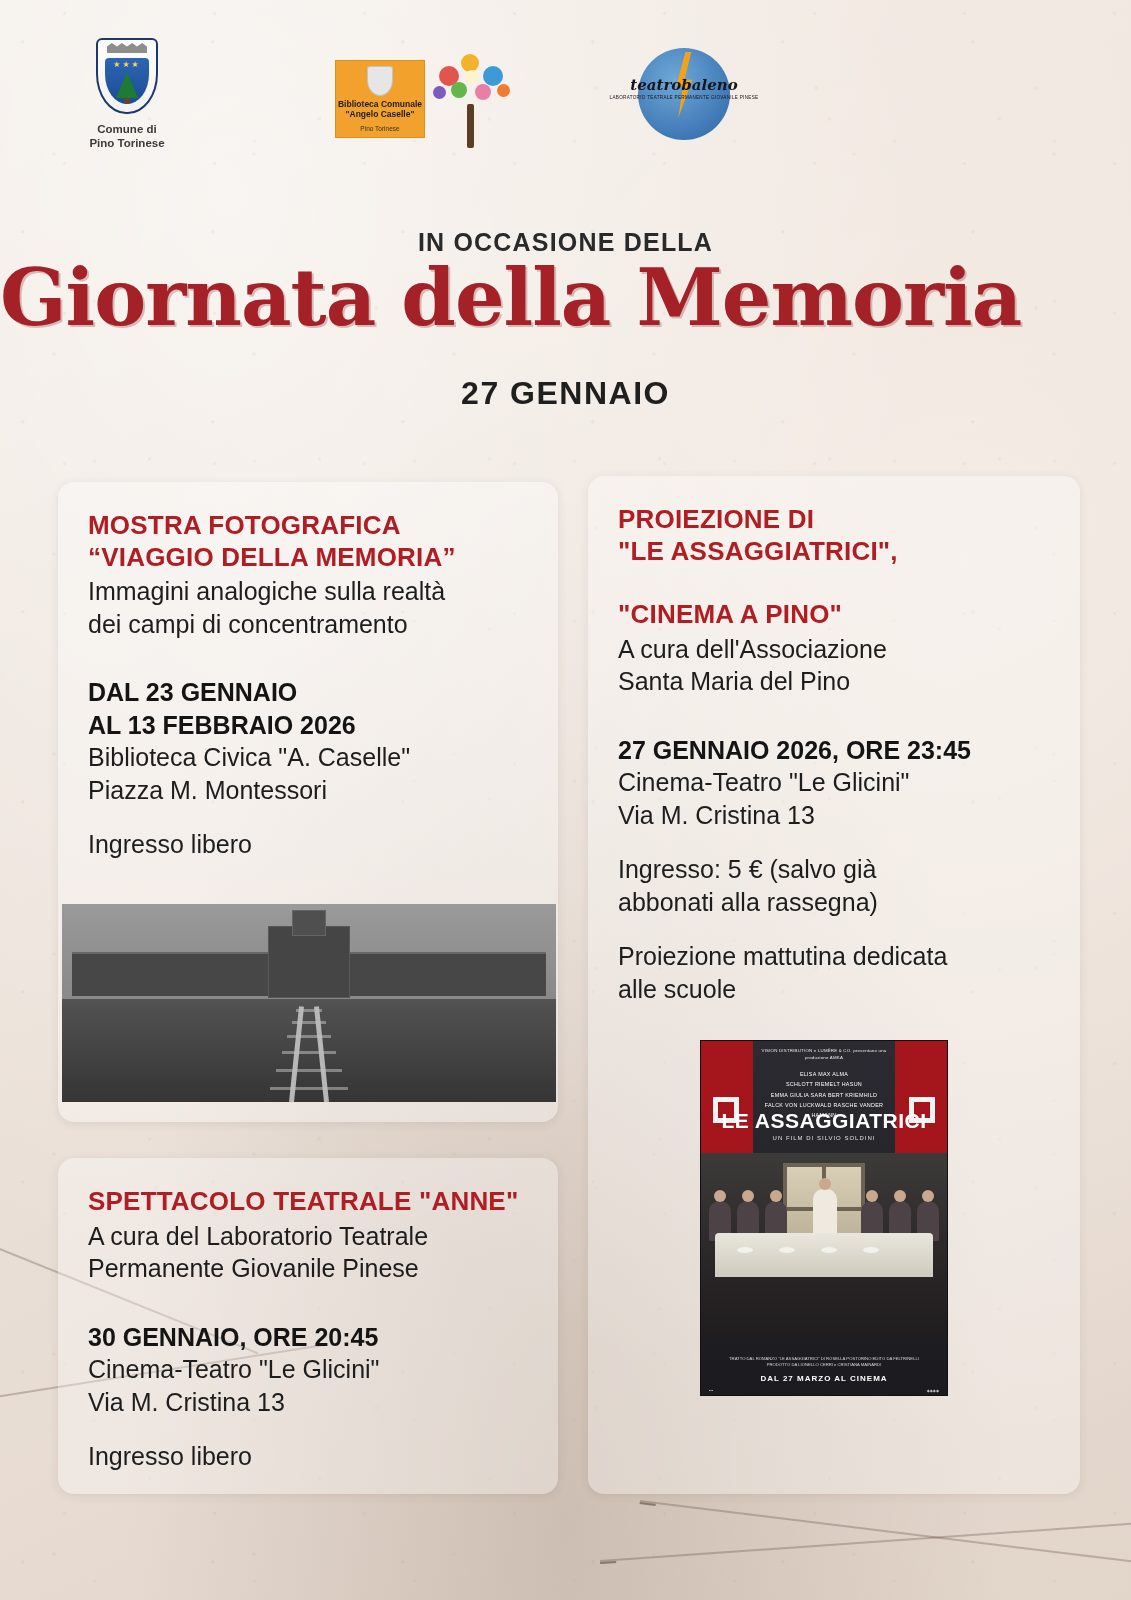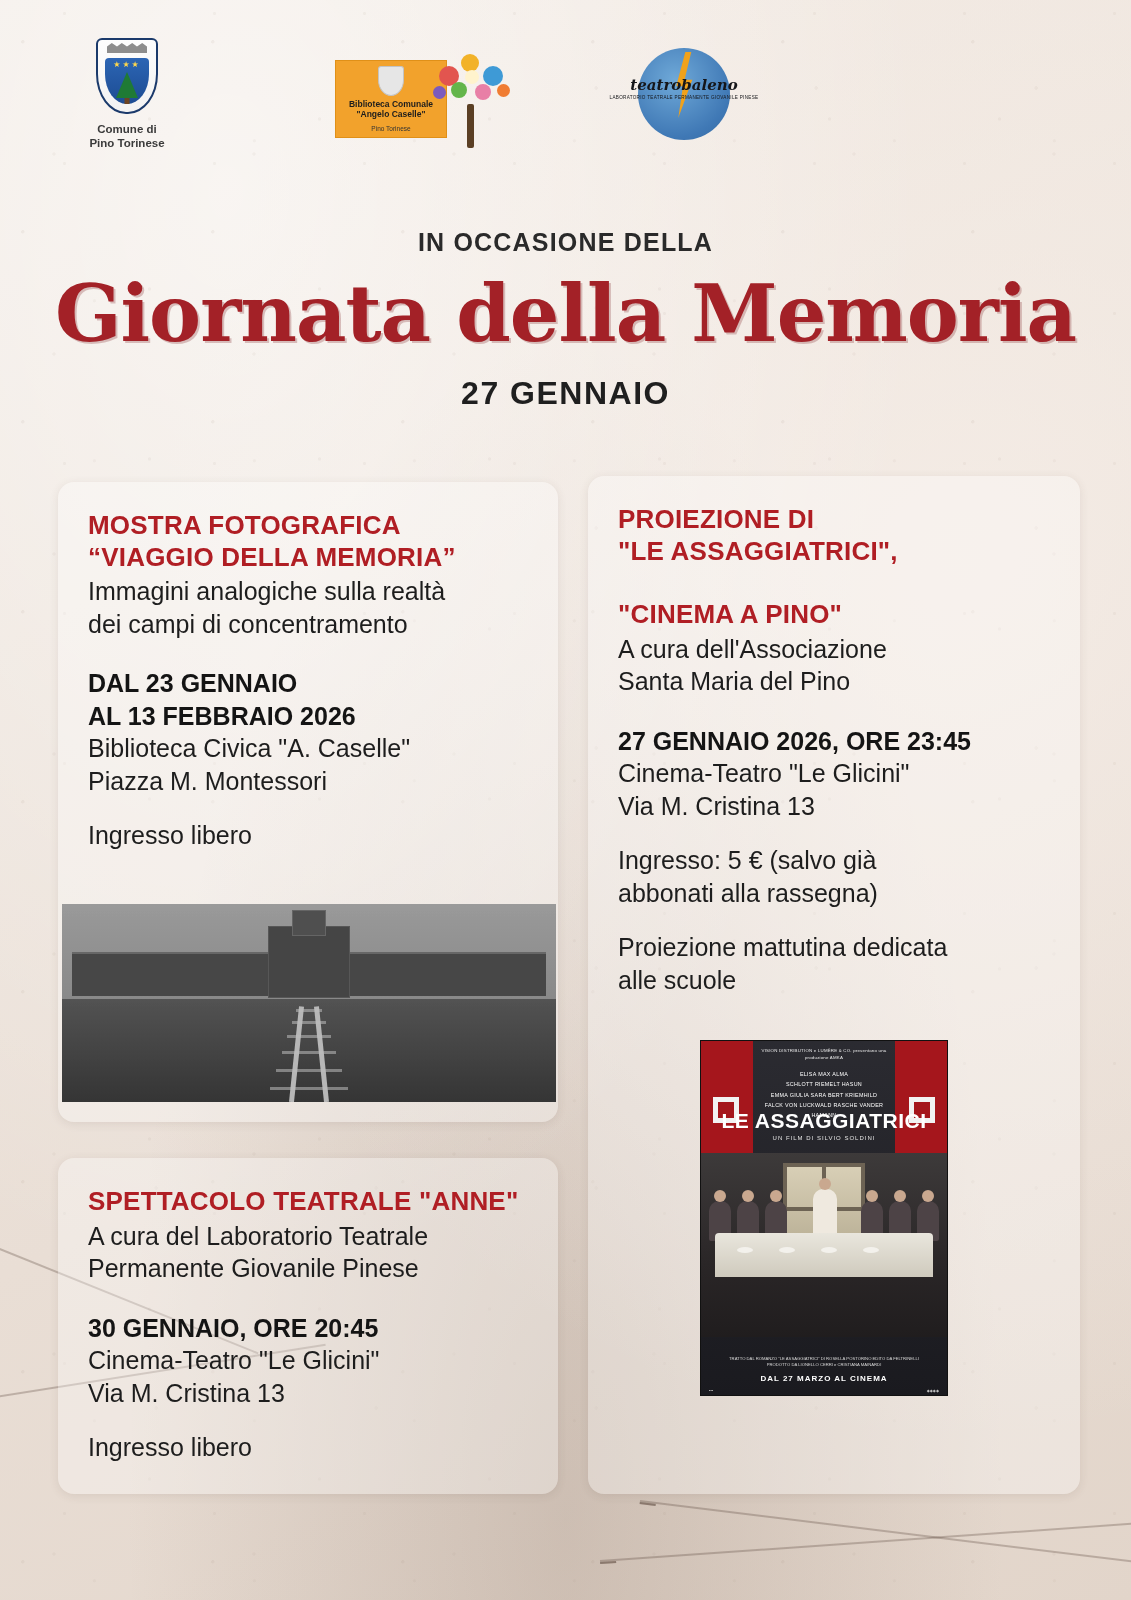--- a/index.html
+++ b/index.html
@@ -88,21 +88,21 @@
   .crest .stars {
     position: absolute; top: 20px; left: 0; right: 0;
     color: #ffd84d; font-size: 8px; letter-spacing: 2px;
   }
   .crest-label {
     margin-top: 8px;
     font-size: 11.5px; font-weight: 700; color: #3b3b3b; line-height: 1.25;
   }
 
   .biblio {
-    width: 112px; height: 78px;
+    width: 90px; height: 78px;
     background: #f2a22c;
     border: 1px solid #e09018;
     display: flex; flex-direction: column; justify-content: center; align-items: center;
     position: relative;
   }
   .biblio .b-crest {
     width: 26px; height: 30px; background: #e6e6e6; border: 1px solid #c3c3c3;
     border-radius: 3px 3px 13px 13px / 3px 3px 16px 16px;
     margin-bottom: 4px;
   }
@@ -168,21 +168,21 @@
     font-size: 11px; font-weight: 700; color: #2f2f2f; line-height: 1.35; text-align: left;
     letter-spacing: .2px;
   }
 
   
   .occasion {
     position: absolute; top: 228px; left: 0; right: 0; text-align: center;
     font-size: 25px; font-weight: 700; letter-spacing: 1.2px; color: #2a2a2a;
   }
   .main-title {
-    position: absolute; top: 268px; left: 0; right: 0; text-align: center;
+    position: absolute; top: 252px; left: 0; right: 0; text-align: left;
     font-family: "DejaVu Serif", serif;
     font-weight: 700;
     font-size: 78px;
     letter-spacing: -1px;
     color: #a32127;
     text-shadow: 2px 2px 0 rgba(120,22,28,0.25);
   }
   .date-line {
     position: absolute; top: 375px; left: 0; right: 0; text-align: center;
     font-size: 32px; font-weight: 700; letter-spacing: 1.5px; color: #1f1f1f;
@@ -206,21 +206,21 @@
     letter-spacing: .2px;
   }
   .c-body {
     color: #1d1d1d;
     font-size: 25px; line-height: 1.30;
     margin-top: 2px;
   }
   .c-strong {
     color: #141414;
     font-size: 25px; font-weight: 700; line-height: 1.30;
-    margin-top: 27px;
+    margin-top: 36px;
   }
   .c-sub {
     color: #1d1d1d; font-size: 25px; line-height: 1.30;
   }
   .c-gap { margin-top: 22px; }
 
   
   .photo {
     position: absolute; left: 62px; top: 904px;
     width: 494px; height: 198px;

